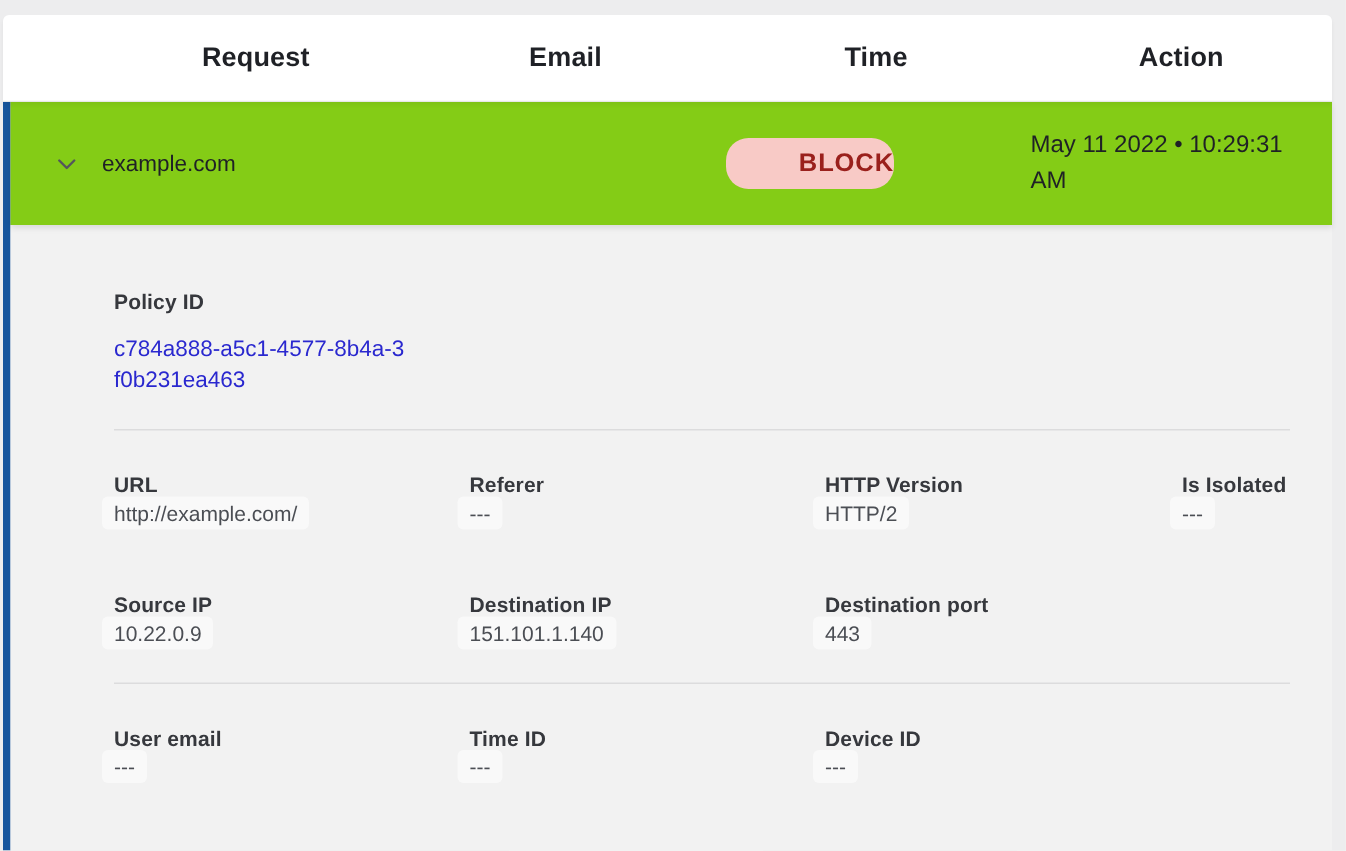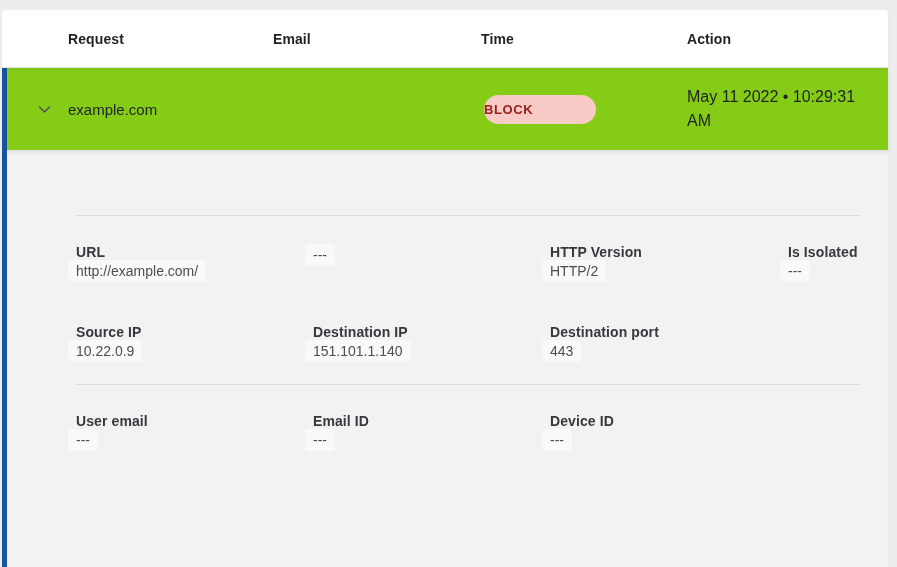--- a/index.html
+++ b/index.html
@@ -20,24 +20,25 @@
     display: grid;
     grid-template-columns: 66px 205px 208px 206px 1fr;
     align-items: center;
     border-radius: 4px 4px 0 0;
     border-bottom: 1px solid #e7e7e8;
     box-shadow: 0 2px 3px rgba(0,0,0,0.05);
     position: relative;
     z-index: 3;
   }
   .thead .col-label {
-    font-size: 14px;
+    font-size: 18px;
     font-weight: bold;
     color: #1f2126;
     letter-spacing: 0.1px;
+    text-align: center;
   }
   
   .expanded {
     border-left: 5px solid #16559d;
   }
   .trow {
     background: #84cc16;
     height: 82px;
     display: grid;
     grid-template-columns: 61px 205px 208px 206px 1fr;
@@ -50,24 +51,24 @@
   .chev-cell svg { display: block; }
   .req-text { font-size: 15px; color: #1f2126; }
   .badge {
     display: inline-block;
     margin-left: 3px;
     min-width: 112px;
     padding: 7px 0;
     border-radius: 15px;
     background: #f8cac6;
     color: #9a201c;
-    font-size: 13px;
+    font-size: 17px;
     font-weight: bold;
     letter-spacing: 0.6px;
-    text-align: left;
+    text-align: right;
   }
   .time-cell {
     font-size: 16px;
     line-height: 24px;
     color: #1f2126;
     padding-right: 18px;
     max-width: 196px;
   }
   
   .panel {
@@ -142,29 +143,34 @@
       <div class="req-text">example.com</div>
       <div class="req-text"></div>
       <div>
         <span class="badge">BLOCK</span>
       </div>
       <div class="time-cell">May 11 2022 • 10:29:31 AM</div>
     </div>
 
     <div class="panel">
 
+      <div>
+        <div class="field-label">Policy ID</div>
+        <a href="#" class="policy-value">c784a888-a5c1-4577-8b4a-3f0b231ea463</a>
+      </div>
 
       <hr class="divider">
 
       <div class="field-row">
         <div>
           <div class="field-label">URL</div>
           <span class="field-value">http://example.com/</span>
         </div>
         <div>
+          <div class="field-label">Referer</div>
           <span class="field-value">---</span>
         </div>
         <div>
           <div class="field-label">HTTP Version</div>
           <span class="field-value">HTTP/2</span>
         </div>
         <div>
           <div class="field-label">Is Isolated</div>
           <span class="field-value">---</span>
         </div>
@@ -186,21 +192,21 @@
       </div>
 
       <hr class="divider">
 
       <div class="field-row">
         <div>
           <div class="field-label">User email</div>
           <span class="field-value">---</span>
         </div>
         <div>
-          <div class="field-label">Email ID</div>
+          <div class="field-label">Time ID</div>
           <span class="field-value">---</span>
         </div>
         <div>
           <div class="field-label">Device ID</div>
           <span class="field-value">---</span>
         </div>
         <div></div>
       </div>
 
     </div>

